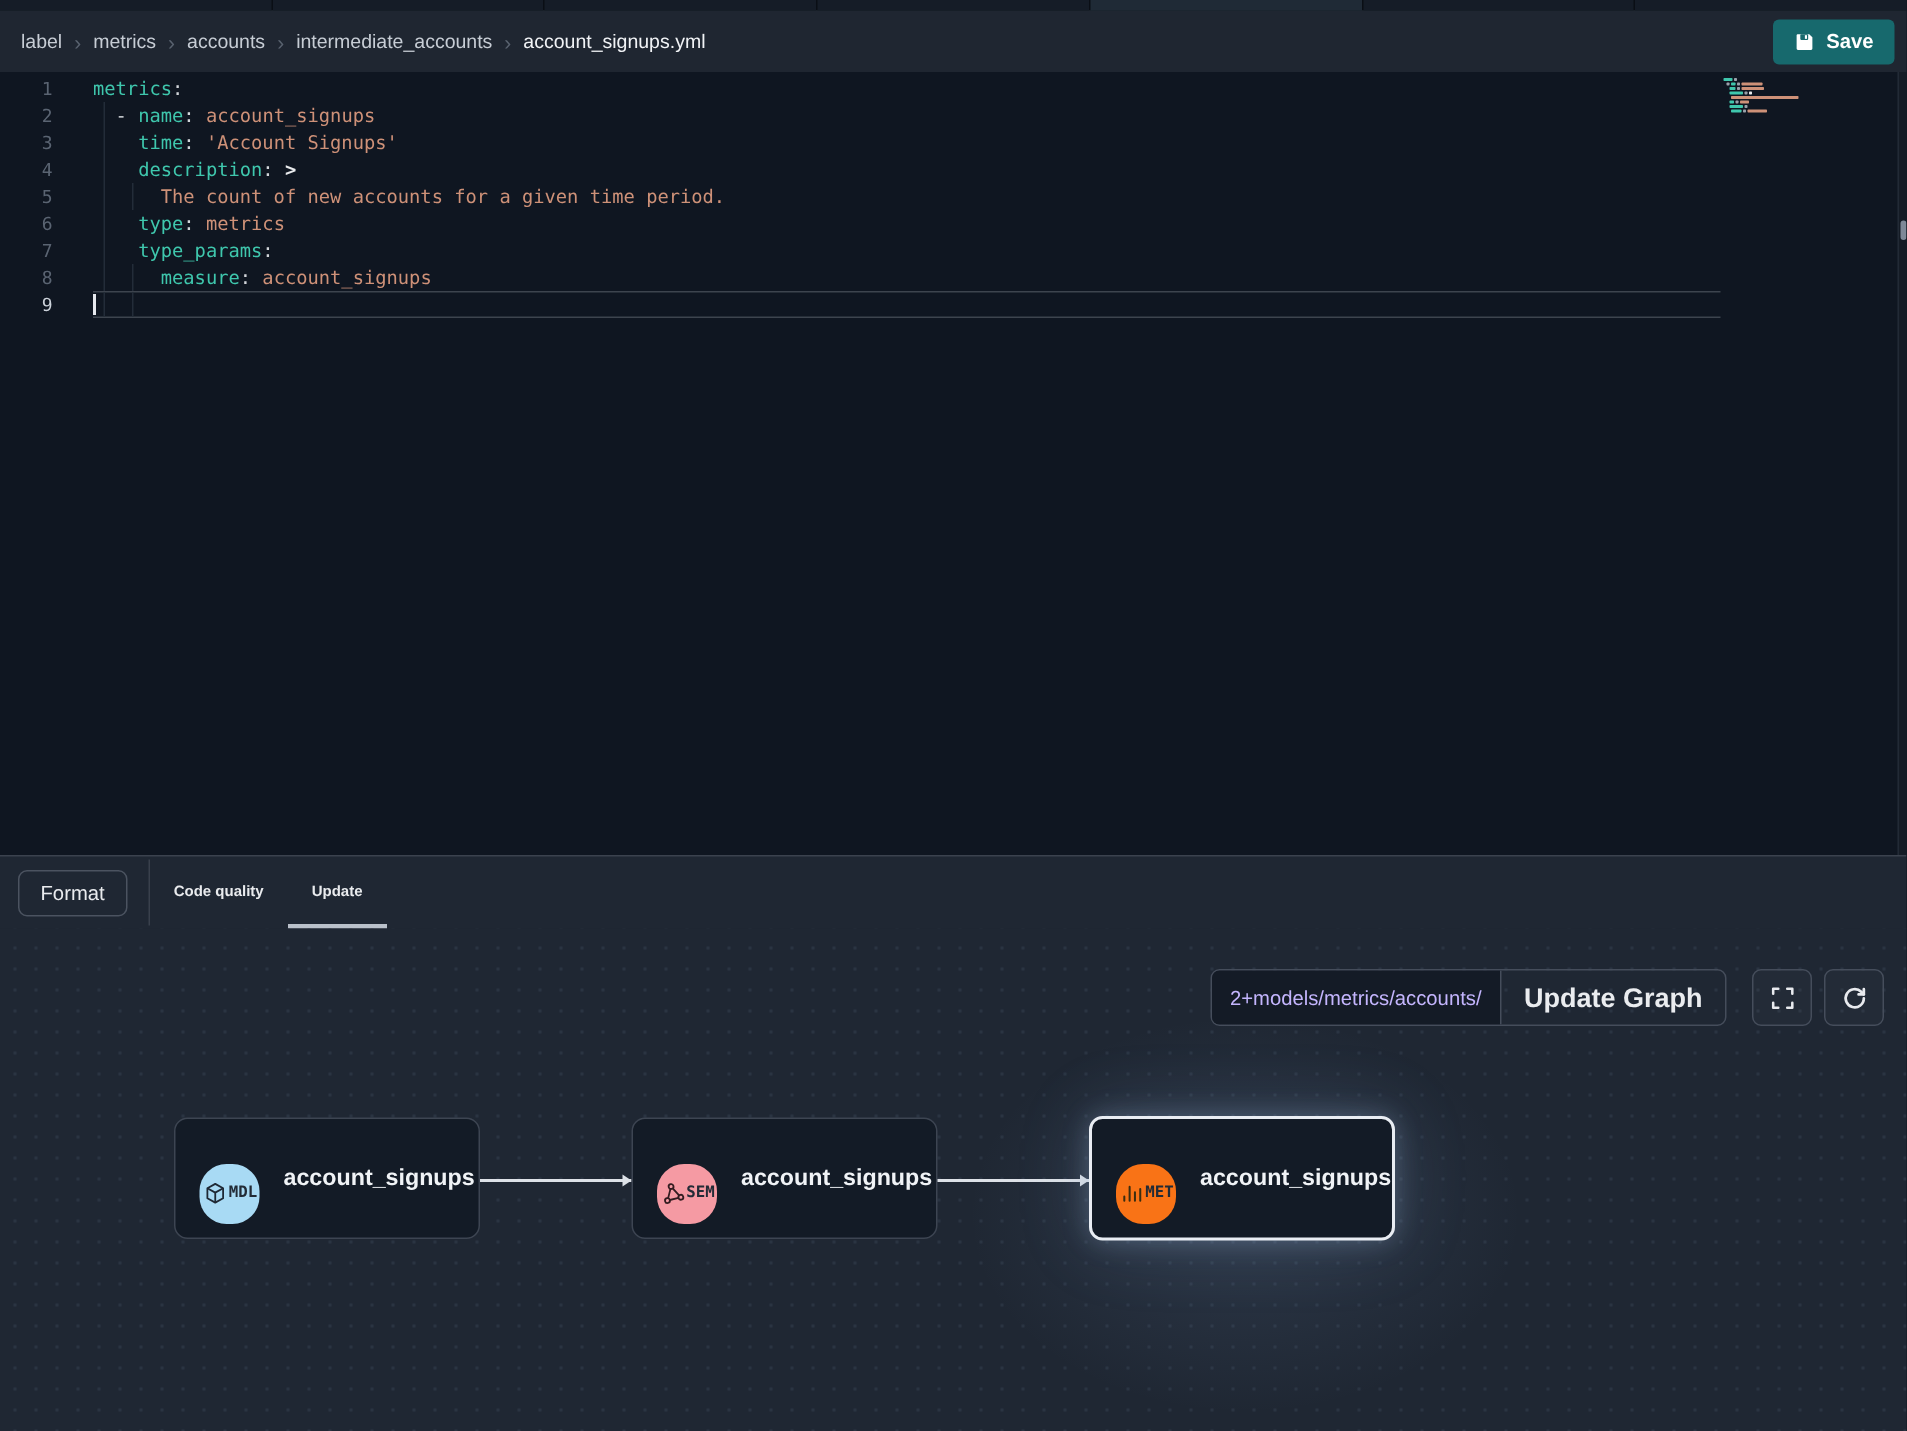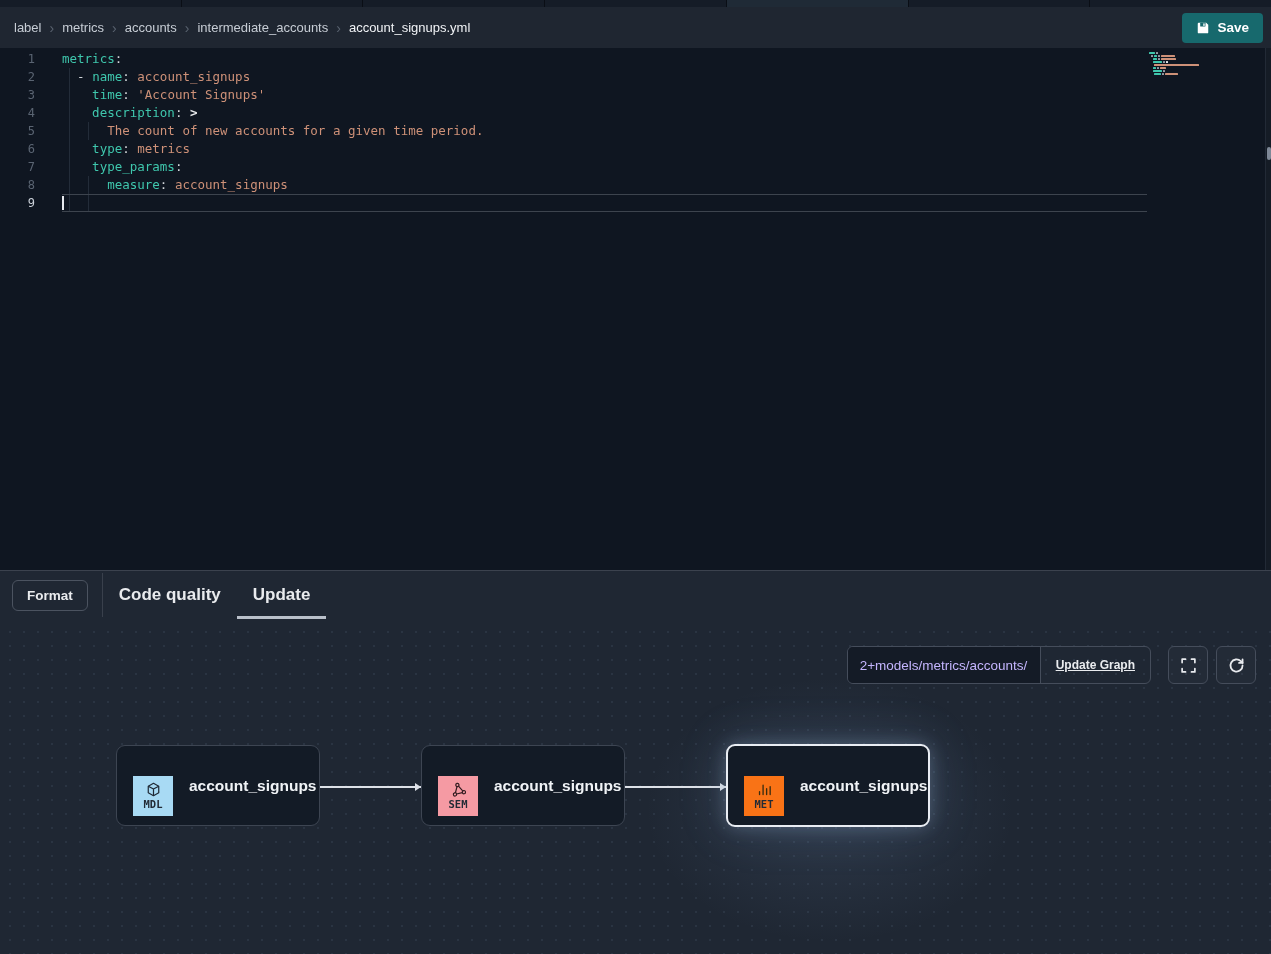--- a/index.html
+++ b/index.html
@@ -55,64 +55,63 @@
   .mmbg-punct { background: #9aa2ab; } .mmbg-op { background: #e8eaec; }
 
   .vscroll { position: absolute; right: 0; top: 0; bottom: 0; width: 6px; background: #151c26; border-left: 1px solid #222a36; }
   .vthumb { position: absolute; top: 99px; left: 1px; width: 4px; height: 13px; background: #7e8897; border-radius: 2px; }
 
   
   .bottom { border-top: 1px solid #3b424e; background: #1f2733; height: 384px; }
   .panel-head { height: 48px; display: flex; align-items: center; }
   .format-btn {
     margin-left: 12px; height: 31px; padding: 0 14px; border: 1px solid #4b5360; border-radius: 6px;
-    background: transparent; color: #e9ebee; font-size: 13.5px; font-weight: 700; cursor: pointer;
+    background: transparent; color: #e9ebee; font-size: 13.5px; font-weight: 400; cursor: pointer;
     font-family: "Liberation Sans", sans-serif;
   }
   .vdiv { width: 1px; height: 44px; background: #39404c; margin-left: 14px; flex: none; }
-  .panel-tab { padding: 0 16px; height: 48px; line-height: 48px; color: #e9ebee; font-size: 17px; font-weight: 600; cursor: pointer; border-bottom: 3px solid transparent; }
+  .panel-tab { padding: 0 16px; height: 48px; line-height: 48px; color: #e9ebee; font-size: 10px; font-weight: 600; cursor: pointer; border-bottom: 3px solid transparent; }
   .panel-tab:first-of-type { margin-left: 16px; }
   .panel-tab.active { border-bottom-color: #b9c0ca; }
 
   
   .canvas {
     position: relative; height: 335px; background-color: #1f2733;
     background-image: radial-gradient(circle, #2a3442 1px, transparent 1.4px);
     background-size: 14px 14px; background-position: 3px 6px; overflow: hidden;
   }
   .controls { position: absolute; top: 27px; right: 15px; display: flex; align-items: center; gap: 8px; }
   .sel-group { display: flex; height: 38px; border: 1px solid #454d5b; border-radius: 6px; overflow: hidden; margin-right: 9px; background: transparent; }
   .sel-input {
     width: 192px; background: #141b26; border: none; outline: none; color: #c4b5fd;
     font-size: 13.5px; padding: 0 12px; font-family: "Liberation Sans", sans-serif;
   }
   .update-btn {
     background: transparent; border: none; border-left: 1px solid #454d5b; color: #eaecef;
-    font-size: 12px; font-weight: 600; padding: 0 15px; cursor: pointer;
+    font-size: 18px; font-weight: 600; padding: 0 15px; cursor: pointer;
     font-family: "Liberation Sans", sans-serif;
-    text-decoration: underline;
   }
   .icon-btn {
     width: 40px; height: 38px; border: 1px solid #454d5b; border-radius: 6px;
     background: rgba(255,255,255,0.02); display: flex; align-items: center; justify-content: center; cursor: pointer;
   }
   .icon-btn svg { width: 17px; height: 17px; display: block; }
 
   .glow { position: absolute; left: 620px; top: 40px; width: 420px; height: 290px; pointer-events: none;
     background: radial-gradient(ellipse at 50% 52%, rgba(125,155,200,0.15), rgba(125,155,200,0) 62%); }
 
   .lnode {
     position: absolute; top: 126px; width: 204px; height: 81px; background: #131b26;
     border: 1px solid #3d4552; border-radius: 9px; display: flex; align-items: center;
     padding-left: 16px; cursor: pointer;
   }
   .lnode.selected { top: 125px; height: 83px; border: 2px solid #e9edf3;
     box-shadow: 0 0 18px rgba(160,185,220,0.3), 0 0 50px rgba(130,160,200,0.18); }
-  .badge { width: 40px; height: 40px; border-radius: 0; flex: none;
-    display: flex; flex-direction: column; align-items: center; justify-content: center; gap: 1px; margin-top: 20px; }
+  .badge { width: 40px; height: 40px; border-radius: 18px; flex: none;
+    display: flex; flex-direction: row; align-items: center; justify-content: center; gap: 1px; margin-top: 20px; }
   .bicon svg { width: 17px; height: 17px; display: block; }
   .btext { font-family: "DejaVu Sans Mono", monospace; font-size: 10.5px; font-weight: bold; color: #222b36; line-height: 1; }
   .nlabel { margin-left: 16px; font-size: 15.5px; font-weight: 600; color: #f0f3f6; }
   .connector { position: absolute; top: 167px; height: 1.5px; width: 101px; background: #dde1e7; }
   .connector::after { content: ""; position: absolute; right: 0; top: -3px; border-left: 6px solid #dde1e7;
     border-top: 4px solid transparent; border-bottom: 4px solid transparent; }
 </style>
 </head>
 <body>
 

